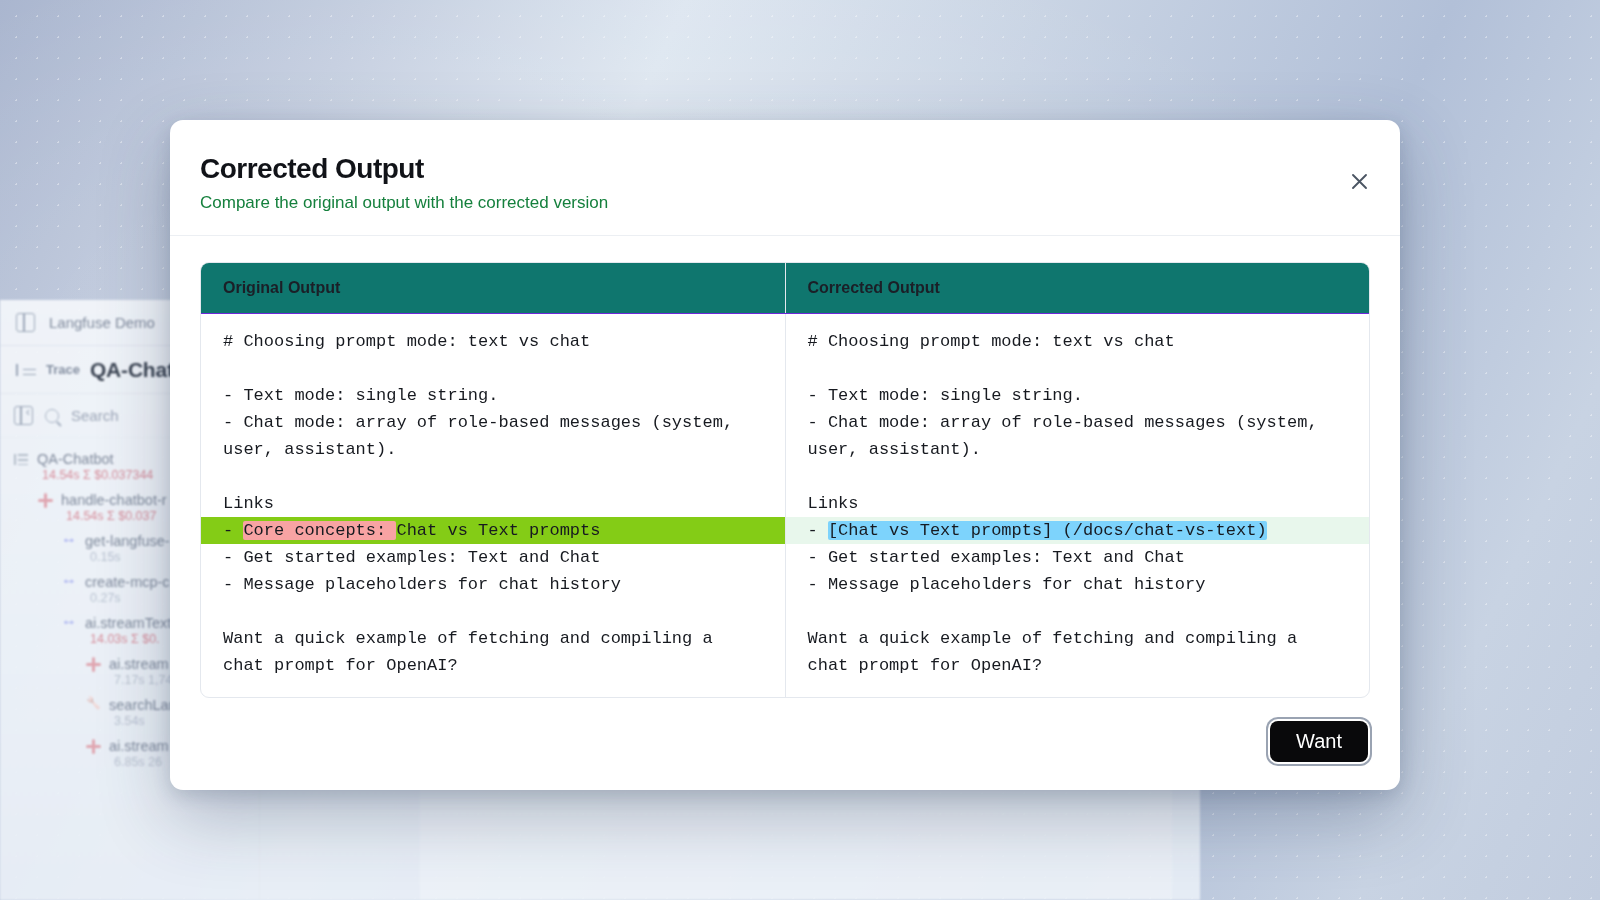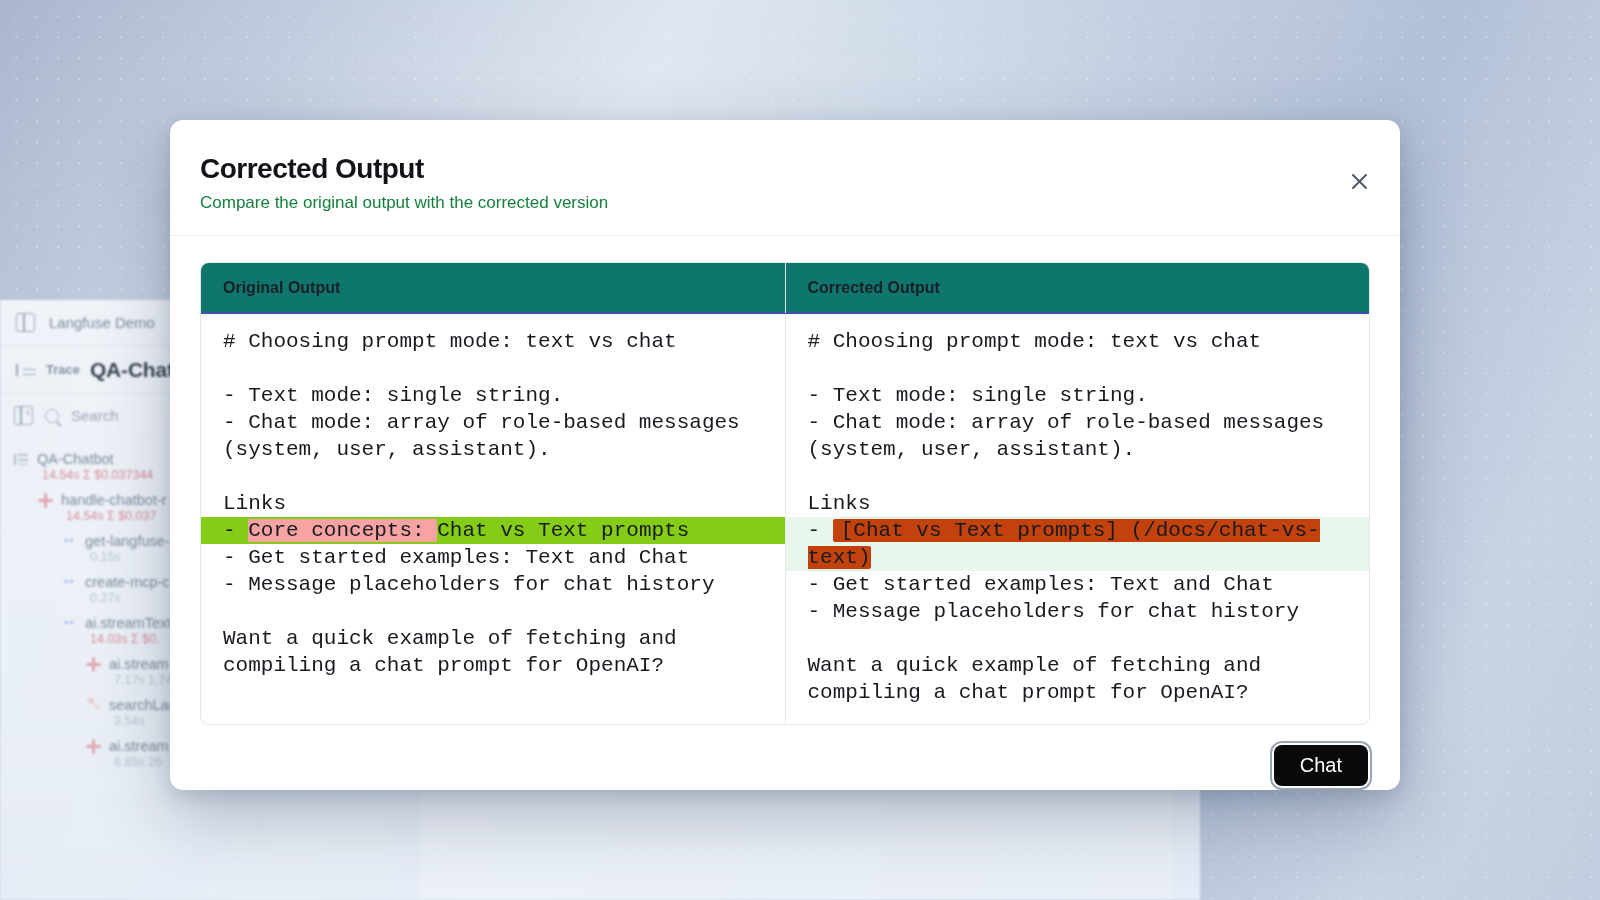--- a/index.html
+++ b/index.html
@@ -133,33 +133,33 @@
     font-size:16px; font-weight:700; color:#1b1f27;
   }
   .dh-cell + .dh-cell{ border-left:1px solid #e4e8ee; }
 
   #diff-body{ display:flex; }
   .dcol{ flex:1 1 0; min-width:0; padding:0; }
   .dcol + .dcol{ border-left:1px solid #e4e8ee; }
 
   .code{
     font-family:"Liberation Mono", monospace;
-    font-size:21px;
+    font-size:17px;
     line-height:27px;
     color:#171a20;
     padding:14px 0 18px 0;
     white-space:pre-wrap;
     word-break:break-word;
   }
   .ln{ padding:0 22px; }
   .ln.blank{ height:27px; }
   .ln.del{ background:#84cc16; }
   .ln.add{ background:#e8f7ec; }
   .mark-del{ background:#f8a3a3; border-radius:2px; }
-  .mark-add{ background:#c2410c; border-radius:2px;padding-left:8px; }
+  .mark-add{ background:#7dd3fc; border-radius:2px; }
 
   #modal-footer{
     padding:20px 32px 28px 30px;
     display:flex; justify-content:flex-end;
   }
   #save-btn{
     background:#09090b; color:#fff;
     font-size:20px; font-weight:400;
     padding:9px 26px;
     border:none; border-radius:8px; cursor:pointer;
@@ -299,16 +299,16 @@
         </div>
         <div class="dcol">
           <div class="code" id="col-corrected"><div class="ln"># Choosing prompt mode: text vs chat</div><div class="ln blank">&nbsp;</div><div class="ln">- Text mode: single string.</div><div class="ln">- Chat mode: array of role-based messages (system, user, assistant).</div><div class="ln blank">&nbsp;</div><div class="ln">Links</div><div class="ln add"><span>- </span><span class="mark-add">[Chat vs Text prompts] (/docs/chat-vs-text)</span><span></span></div><div class="ln">- Get started examples: Text and Chat</div><div class="ln">- Message placeholders for chat history</div><div class="ln blank">&nbsp;</div><div class="ln">Want a quick example of fetching and compiling a chat prompt for OpenAI?</div></div>
         </div>
       </div>
 
     </div>
   </div>
 
   <div id="modal-footer">
-    <button id="save-btn">Chat</button>
+    <button id="save-btn">Want</button>
   </div>
 
 </div>
 
 </body></html>

